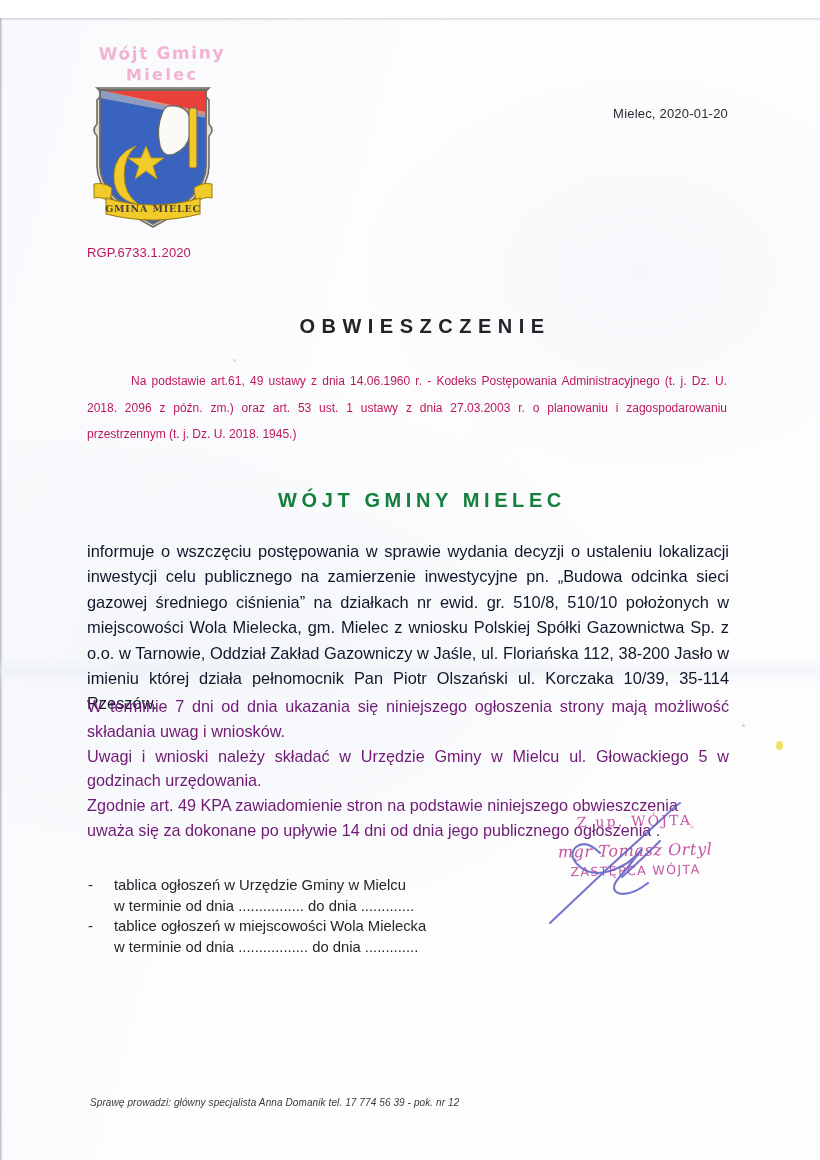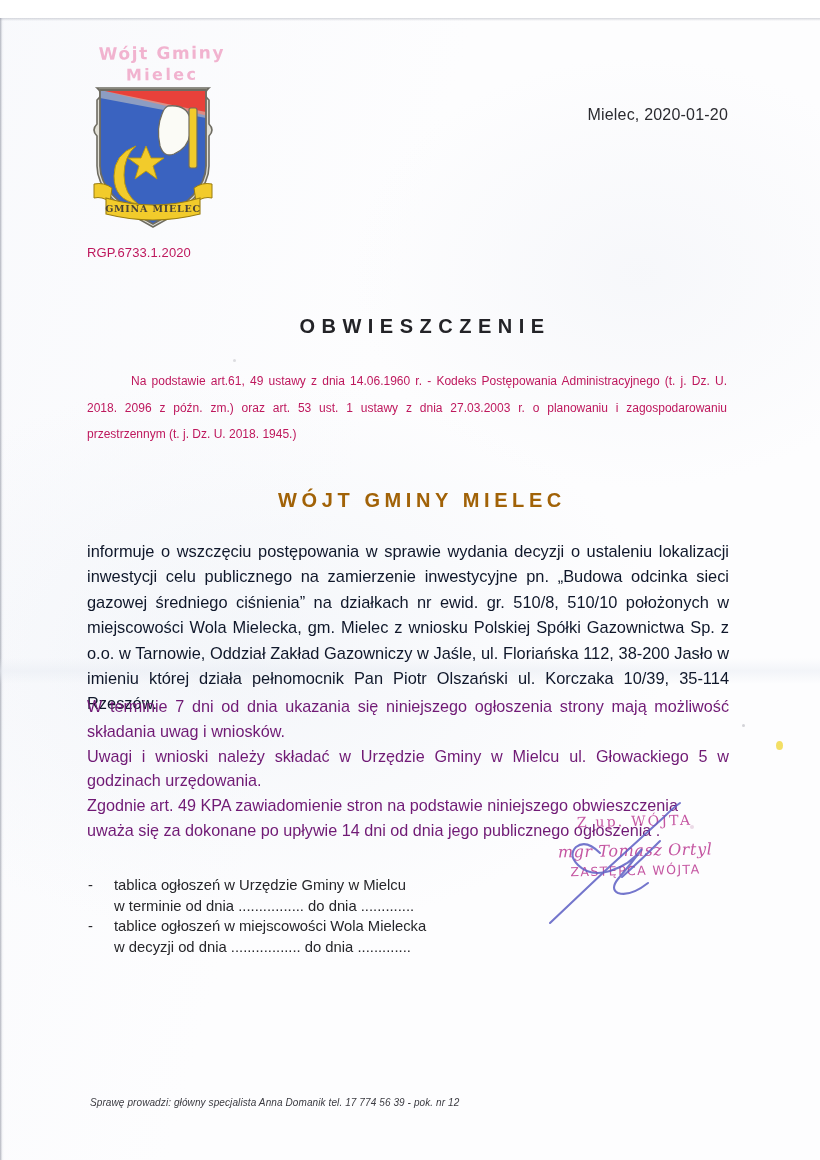--- a/index.html
+++ b/index.html
@@ -81,21 +81,21 @@
     top: 66px;
     width: 126px;
     height: 146px;
   }
 
   
   .doc-date {
     position: absolute;
     right: 92px;
     top: 88px;
-    font-size: 16px;
+    font-size: 13px;
     color: #2b2b30;
     letter-spacing: 0.2px;
   }
 
   
   .doc-ref {
     position: absolute;
     left: 87px;
     top: 227px;
     font-size: 13px;
@@ -115,21 +115,21 @@
     letter-spacing: 6.5px;
     padding-left: 30px;
   }
   .title-sub {
     position: absolute;
     left: 0; right: 0;
     top: 471px;
     text-align: center;
     font-size: 20px;
     font-weight: bold;
-    color: #a16207;
+    color: #15803d;
     letter-spacing: 4.6px;
     padding-left: 24px;
   }
 
   
   .legal-basis {
     position: absolute;
     left: 87px;
     top: 350px;
     width: 640px;
@@ -332,18 +332,18 @@
   <div class="dist-list">
     <div class="dist-row">
       <span class="dist-dash">-</span>
       <span class="dist-text">tablica ogłoszeń w Urzędzie Gminy w Mielcu</span>
     </div>
     <div class="dist-sub">w terminie od dnia ................ do dnia .............</div>
     <div class="dist-row">
       <span class="dist-dash">-</span>
       <span class="dist-text">tablice ogłoszeń w miejscowości Wola Mielecka</span>
     </div>
-    <div class="dist-sub">w decyzji od dnia ................. do dnia .............</div>
+    <div class="dist-sub">w terminie od dnia ................. do dnia .............</div>
   </div>
 
   <div class="footer-note">Sprawę prowadzi: główny specjalista Anna Domanik tel. 17 774 56 39 - pok. nr 12</div>
 
 </div>
 
 </body></html>

